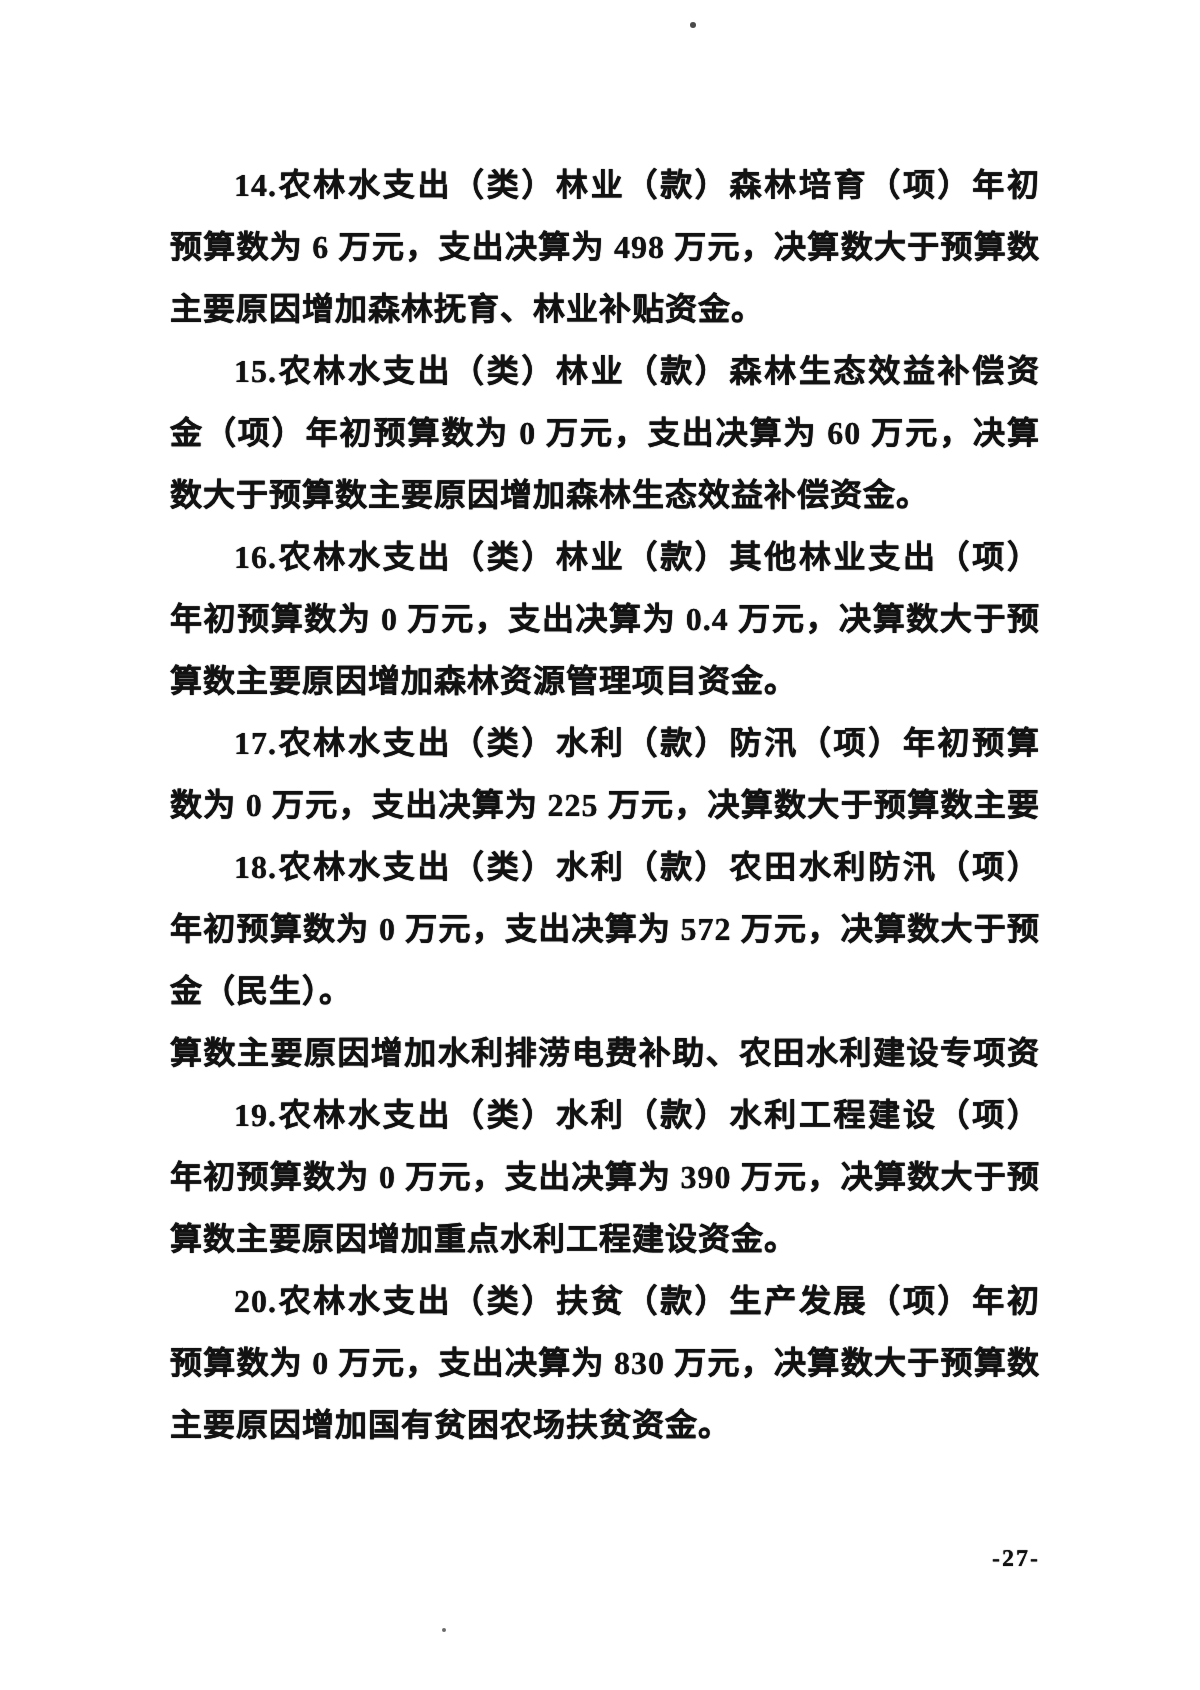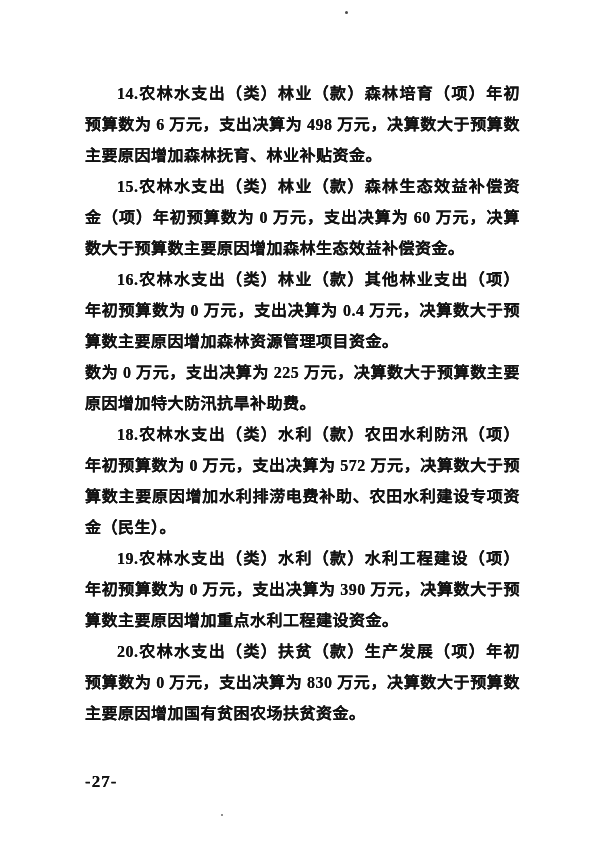--- a/index.html
+++ b/index.html
@@ -41,22 +41,22 @@
   }
   .line--final {
     text-align-last: left;
     font-family: Liberation Serif, serif;
   }
   .page-number {
     position: absolute;
     left: 85px;
     top: 772px;
     width: 435px;
-    text-align: left;
-    font-size: 17px;
+    text-align: right;
+    font-size: 12px;
     font-weight: 700;
     letter-spacing: 1px;
     text-shadow: 0 0 0.5px currentColor;
   }
   .speck {
     position: absolute;
     border-radius: 50%;
     background: #4a4a4a;
   }
   .speck--top    { left: 345px; top: 11px;  width: 3px; height: 3px; }
@@ -79,28 +79,28 @@
         <div class="line line--first">15.农林水支出（类）林业（款）森林生态效益补偿资</div>
         <div class="line">金（项）年初预算数为 0 万元，支出决算为 60 万元，决算</div>
         <div class="line line--final">数大于预算数主要原因增加森林生态效益补偿资金。</div>
       </div>
       <div class="para">
         <div class="line line--first">16.农林水支出（类）林业（款）其他林业支出（项）</div>
         <div class="line">年初预算数为 0 万元，支出决算为 0.4 万元，决算数大于预</div>
         <div class="line line--final">算数主要原因增加森林资源管理项目资金。</div>
       </div>
       <div class="para">
+        <div class="line line--first">17.农林水支出（类）水利（款）防汛（项）年初预算</div>
         <div class="line">数为 0 万元，支出决算为 225 万元，决算数大于预算数主要</div>
-        <div class="line line--final">原因增加特大防汛抗旱补助费。</div>
       </div>
       <div class="para">
         <div class="line line--first">18.农林水支出（类）水利（款）农田水利防汛（项）</div>
         <div class="line">年初预算数为 0 万元，支出决算为 572 万元，决算数大于预</div>
+        <div class="line line--final">金（民生）。</div>
         <div class="line">算数主要原因增加水利排涝电费补助、农田水利建设专项资</div>
-        <div class="line line--final">金（民生）。</div>
       </div>
       <div class="para">
         <div class="line line--first">19.农林水支出（类）水利（款）水利工程建设（项）</div>
         <div class="line">年初预算数为 0 万元，支出决算为 390 万元，决算数大于预</div>
         <div class="line line--final">算数主要原因增加重点水利工程建设资金。</div>
       </div>
       <div class="para">
         <div class="line line--first">20.农林水支出（类）扶贫（款）生产发展（项）年初</div>
         <div class="line">预算数为 0 万元，支出决算为 830 万元，决算数大于预算数</div>
         <div class="line line--final">主要原因增加国有贫困农场扶贫资金。</div>

